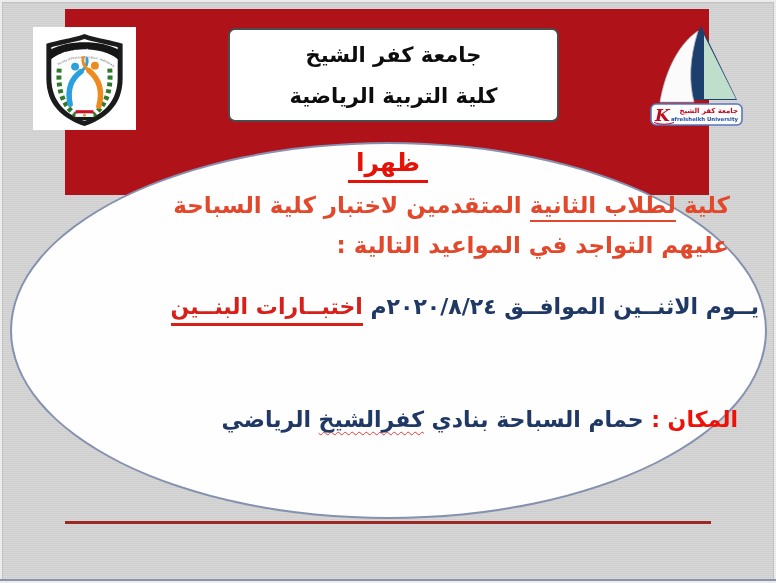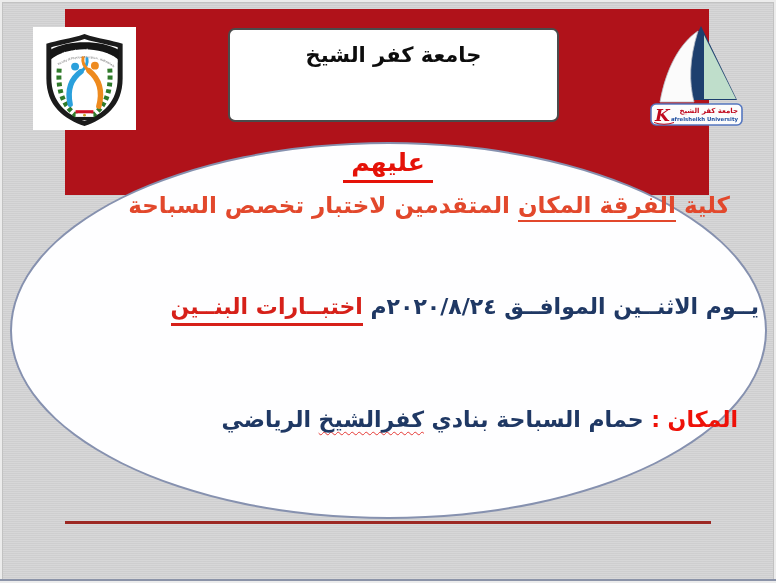--- a/index.html
+++ b/index.html
@@ -76,47 +76,51 @@
         <rect x="42.5" y="84" width="18" height="3.4" fill="#CE1126"></rect>
         <rect x="42.5" y="87.4" width="18" height="3.4" fill="#ffffff"></rect>
         <rect x="42.5" y="90.8" width="18" height="3.4" fill="#1a1a1a"></rect>
         <circle cx="51.5" cy="89" r="1.4" fill="#C9A227"></circle>
       </g>
     </svg>
   </div>
 
   <div class="title-box" dir="rtl">
     <div>جامعة كفر الشيخ</div>
+    <div>كلية التربية الرياضية</div>
   </div>
 
   <div class="sail-logo">
     <svg viewBox="0 0 102 107" aria-hidden="true">
       <path d="M 58 6 L 94 80 L 22 80 Z" fill="#1D3F6E"></path>
       <path d="M 61 15 L 93 79 L 61 79 Z" fill="#BFDECB"></path>
       <path d="M 17 82 C 23 48 37 23 55 11 C 46 40 46 62 51 82 Z" fill="#FBFBFB" stroke="#B9BEC8" stroke-width="0.8"></path>
       <g>
         <rect x="8" y="84" width="91" height="21" rx="5" fill="#FCFCFC" stroke="#5577C0" stroke-width="1.6"></rect>
         <text x="12" y="101" font-family="DejaVu Serif, serif" font-style="italic" font-weight="bold" font-size="17" fill="#C00A1E">K</text>
         <path d="M 11 102.5 Q 21 106 31 102.5" fill="none" stroke="#C00A1E" stroke-width="1"></path>
         <text x="95" y="92.5" text-anchor="end" font-size="7" font-weight="bold" fill="#C00A1E">جامعة كفر الشيخ</text>
         <text x="95" y="101" text-anchor="end" font-size="5.4" font-weight="bold" fill="#1F4FA0">afrelsheikh University</text>
       </g>
     </svg>
   </div>
 
   <div class="bubble"></div>
 
   <div class="t title">
-    <span class="u">عليهم</span>
+    <span class="u">ظهرا</span>
   </div>
 
   <div class="t l1" dir="rtl">
-    <span>كلية </span><span class="ul">الفرقة المكان</span><span> المتقدمين لاختبار تخصص السباحة</span>
+    <span>كلية </span><span class="ul">لطلاب الثانية</span><span> المتقدمين لاختبار كلية السباحة</span>
   </div>
 
+  <div class="t l2" dir="rtl">
+    <span>عليهم التواجد في المواعيد التالية :</span>
+  </div>
 
   <div class="t d1" dir="rtl">
     <span>يــوم الاثنــين الموافــق ٢٠٢٠/٨/٢٤م </span><span class="hl">اختبــارات البنــين</span>
   </div>
 
 
   <div class="t loc" dir="rtl">
     <span class="lbl">المكان : </span><span>حمام السباحة بنادي </span><span class="wavy">كفرالشيخ</span><span> الرياضي</span>
   </div>
 

